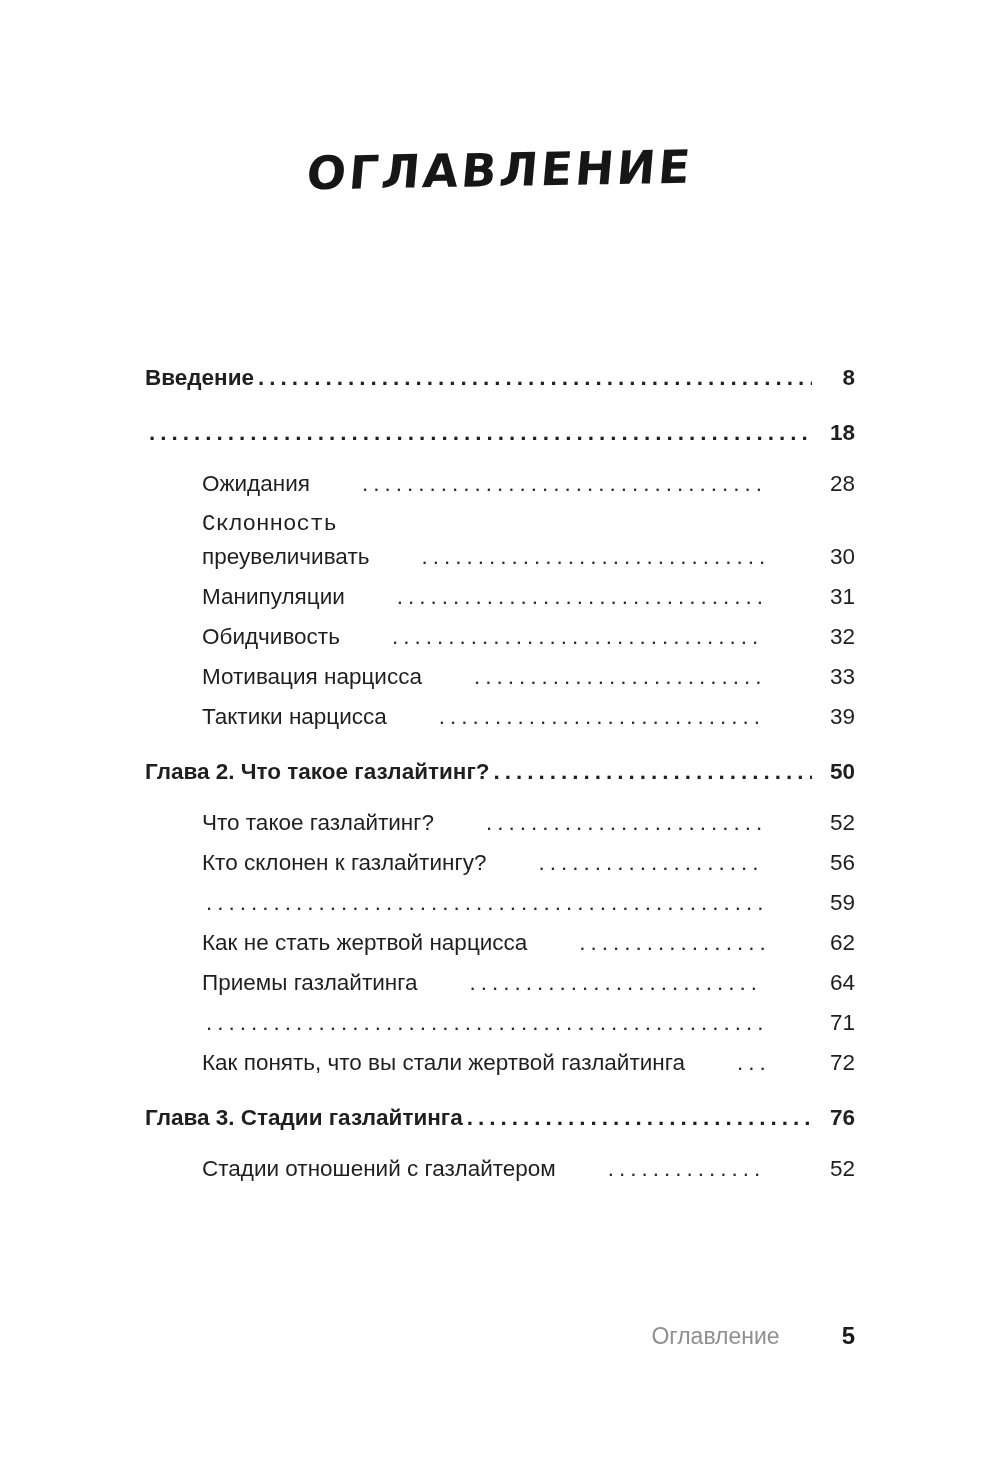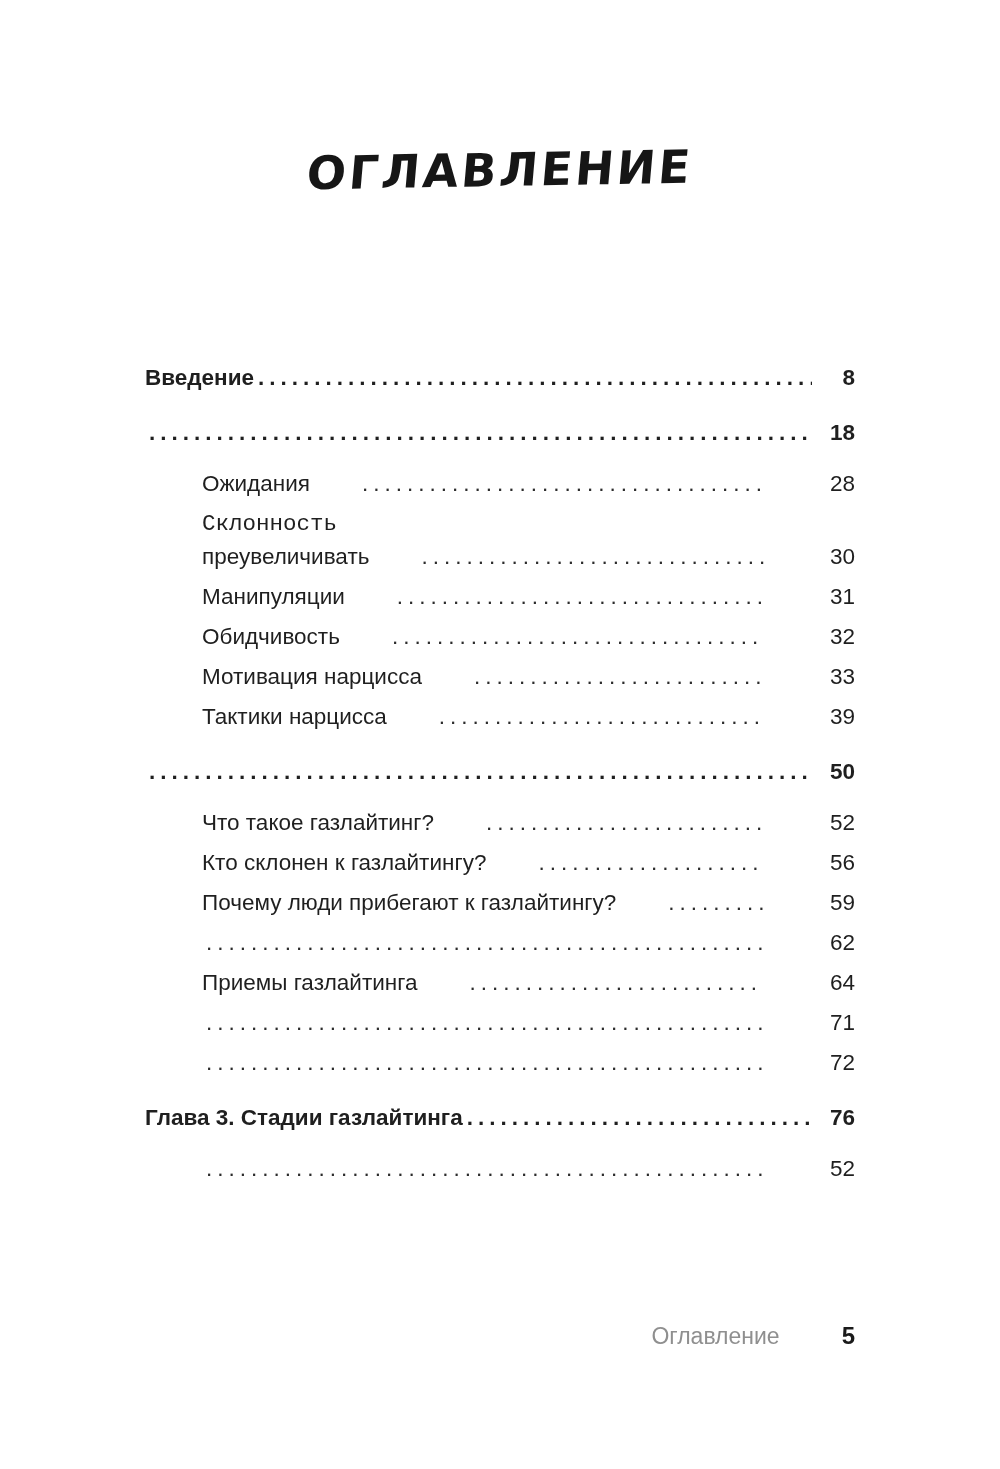--- a/index.html
+++ b/index.html
@@ -121,61 +121,64 @@
       <span class="toc-label">Мотивация нарцисса</span>
       <span class="toc-leader">........................................................................................................................</span>
       <span class="toc-page">33</span>
     </div>
       <div class="toc-row sub">
       <span class="toc-label">Тактики нарцисса</span>
       <span class="toc-leader">........................................................................................................................</span>
       <span class="toc-page">39</span>
     </div>
       <div class="toc-row chapter">
+      <span class="toc-label">Глава 2. Что такое газлайтинг?</span>
       <span class="toc-leader">........................................................................................................................</span>
       <span class="toc-page">50</span>
     </div>
       <div class="toc-row sub">
       <span class="toc-label">Что такое газлайтинг?</span>
       <span class="toc-leader">........................................................................................................................</span>
       <span class="toc-page">52</span>
     </div>
       <div class="toc-row sub">
       <span class="toc-label">Кто склонен к газлайтингу?</span>
       <span class="toc-leader">........................................................................................................................</span>
       <span class="toc-page">56</span>
     </div>
       <div class="toc-row sub">
-      <span class="toc-label">Почему люди прибегают к газлайтингу?</span>
       <span class="toc-leader">........................................................................................................................</span>
       <span class="toc-page">59</span>
     </div>
       <div class="toc-row sub">
+      <span class="toc-label">Как не стать жертвой нарцисса</span>
       <span class="toc-leader">........................................................................................................................</span>
       <span class="toc-page">62</span>
     </div>
       <div class="toc-row sub">
       <span class="toc-label">Приемы газлайтинга</span>
       <span class="toc-leader">........................................................................................................................</span>
       <span class="toc-page">64</span>
     </div>
       <div class="toc-row sub">
       <span class="toc-leader">........................................................................................................................</span>
       <span class="toc-page">71</span>
     </div>
       <div class="toc-row sub">
+      <span class="toc-label">Как понять, что вы стали жертвой газлайтинга</span>
       <span class="toc-leader">........................................................................................................................</span>
       <span class="toc-page">72</span>
     </div>
       <div class="toc-row chapter">
       <span class="toc-label">Глава 3. Стадии газлайтинга</span>
       <span class="toc-leader">........................................................................................................................</span>
       <span class="toc-page">76</span>
     </div>
       <div class="toc-row sub">
+      <span class="toc-label">Стадии отношений с газлайтером</span>
       <span class="toc-leader">........................................................................................................................</span>
       <span class="toc-page">52</span>
     </div>
     </div>
 
   <div class="footer">
     <span class="footer-section">Оглавление</span>
     <span class="footer-page">5</span>
   </div>
 

